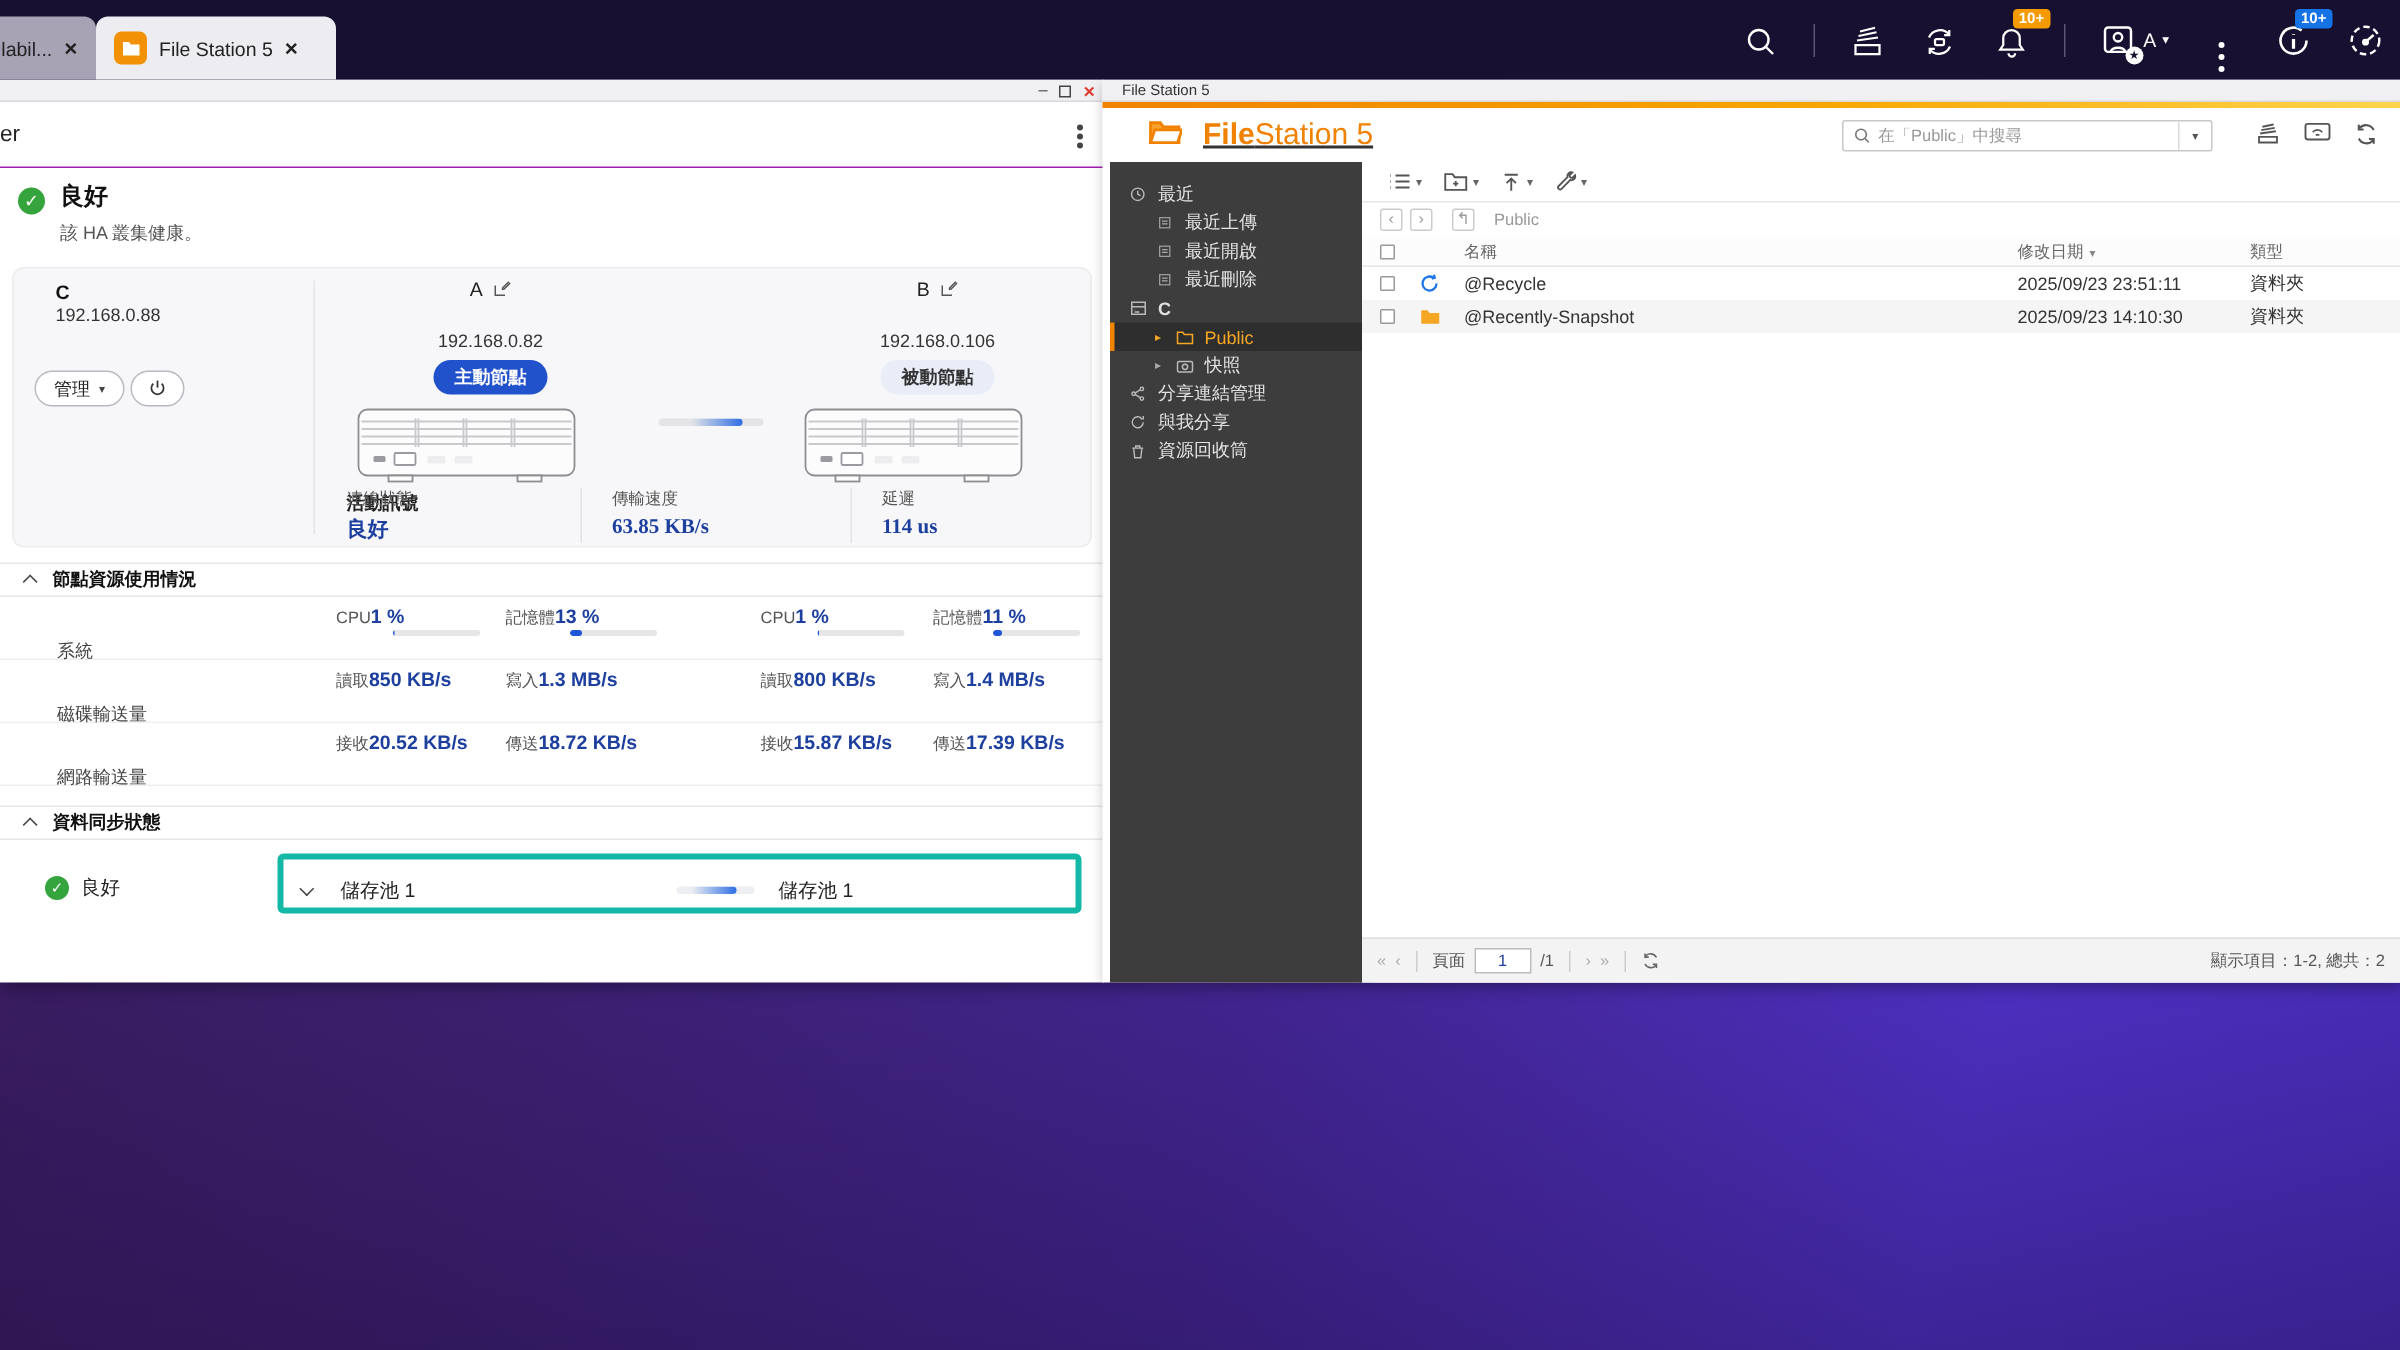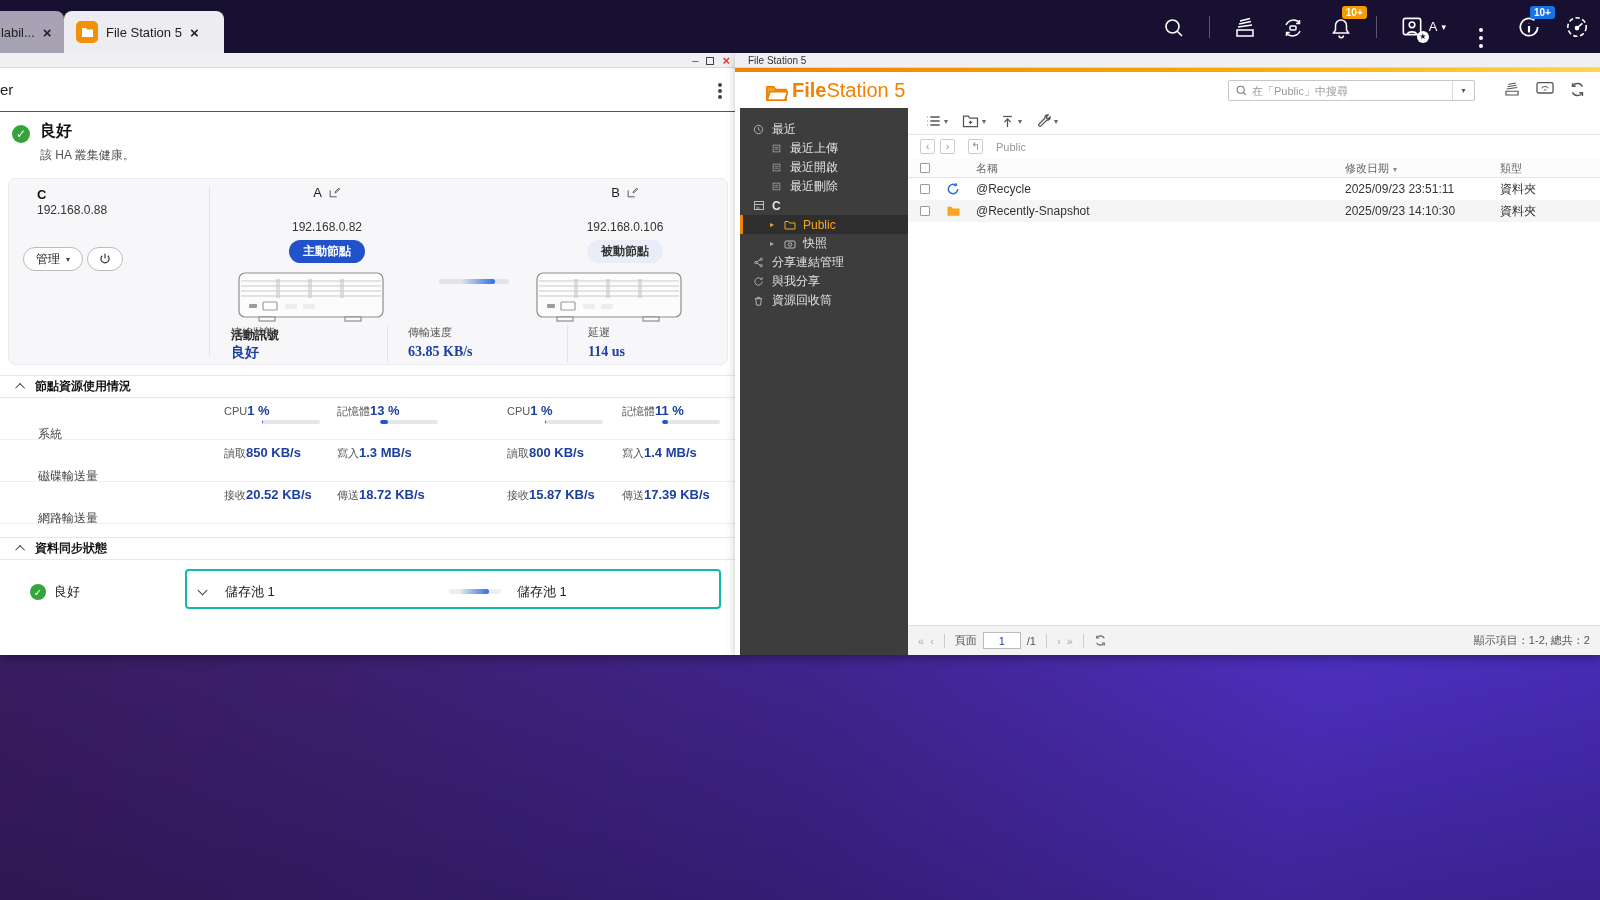--- a/index.html
+++ b/index.html
@@ -95,37 +95,37 @@
   .res-cell .v { margin-top:2px; font-size:13px; font-weight:bold; color:#1d3f9e; white-space:nowrap; }
   .c1{left:224px;} .c2{left:337px;} .c3{left:507px;} .c4{left:622px;}
   .mbar { position:absolute; top:22px; width:58px; height:4px; border-radius:2px; background:#e6e6e9; overflow:hidden; }
   .mbar i { display:block; height:100%; background:#1f55d7; border-radius:2px; }
   .mb1{left:262px;} .mb2{left:380px;} .mb3{left:545px;} .mb4{left:662px;}
 
   .sync-head { top:484px; }
   .sync-row { position:absolute; left:0; top:508px; width:100%; height:60px; }
   .sync-status { position:absolute; left:30px; top:22px; display:flex; align-items:center; gap:8px; font-size:13px; color:#222; }
   .sync-status .check-circle { width:16px; height:16px; font-size:10px; }
-  .sync-box { position:absolute; left:185px; top:8px; width:536px; height:40px; border:2px solid #14b8a6; border-radius:4px; background:#fff;padding-left:36px; }
+  .sync-box { position:absolute; left:185px; top:8px; width:536px; height:40px; border:4px solid #14b8a6; border-radius:4px; background:#fff;padding-left:36px; }
   .sync-caret { position:absolute; left:12px; top:16px; width:7px; height:7px; border-left:1.5px solid #444; border-bottom:1.5px solid #444;
                 transform:rotate(-45deg); cursor:pointer; }
   .sync-src { position:absolute; left:38px; top:12px; font-size:13px; color:#222; }
   .sync-bar { position:absolute; left:262px; top:18px; width:52px; height:5px; border-radius:3px; background:#eceef2; overflow:hidden; }
   .sync-bar .blob { position:absolute; left:20%; top:0; width:30px; height:100%; border-radius:3px;
                     background:linear-gradient(to right, rgba(47,111,228,0) 0%, #2f6fe4 100%); }
   .sync-tgt { position:absolute; left:330px; top:12px; font-size:13px; color:#222; }
 
   
   .fs-window { position:absolute; left:735px; top:53px; width:865px; height:602px; background:#fff; z-index:4;
                box-shadow:2px 3px 10px rgba(0,0,0,.35); }
   .fs-window .win-titlebar { padding-left:13px; }
   .fs-stripe { position:absolute; left:0; top:15px; width:100%; height:4px;
                background:linear-gradient(to right,#f08300,#f7a600 55%,#ffd54d 100%); }
   .fs-header { position:absolute; left:0; top:19px; width:100%; height:36px; background:#fff; }
-  .fs-logo { position:absolute; left:30px; top:7px; display:flex; align-items:flex-end; gap:4px; }
+  .fs-logo { position:absolute; left:30px; top:7px; display:flex; align-items:flex-start; gap:14px;text-decoration:underline; }
   .fs-logo-text { font-size:20px; color:#f18101; }
   .fs-logo-text b { font-weight:bold; }
   .fs-search { position:absolute; left:493px; top:8px; width:247px; height:21px; border:1px solid #c7c7c7; border-radius:2px; background:#fff;
                display:flex; align-items:center; }
   .fs-search input { border:0; outline:0; flex:1; font-size:11px; color:#333; padding:0 4px; font-family:inherit; background:transparent; }
   .fs-search input::placeholder { color:#999; }
   .fs-search .mag { margin-left:6px; }
   .fs-search .dd { width:22px; height:100%; border-left:1px solid #d9d9d9; display:flex; align-items:center; justify-content:center;
                    font-size:8px; color:#555; cursor:pointer; }
   .fs-hicons { position:absolute; right:14px; top:8px; display:flex; gap:14px; align-items:center; }

